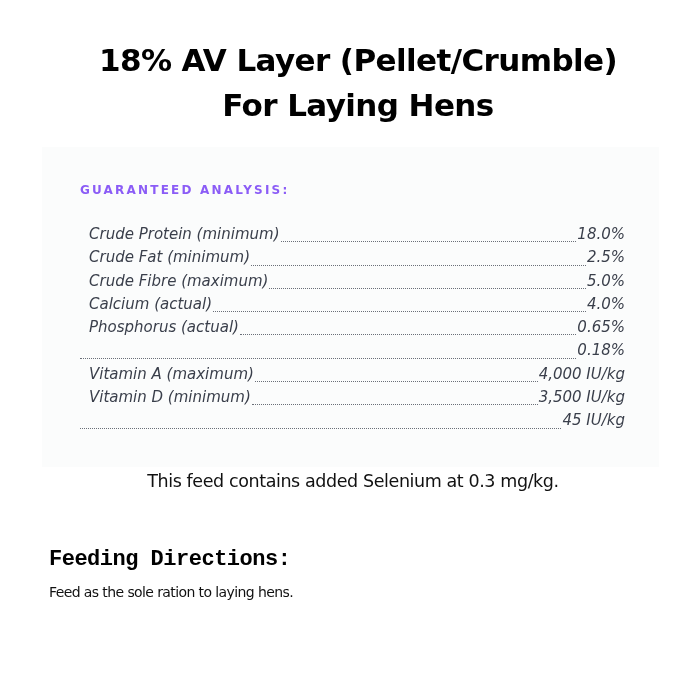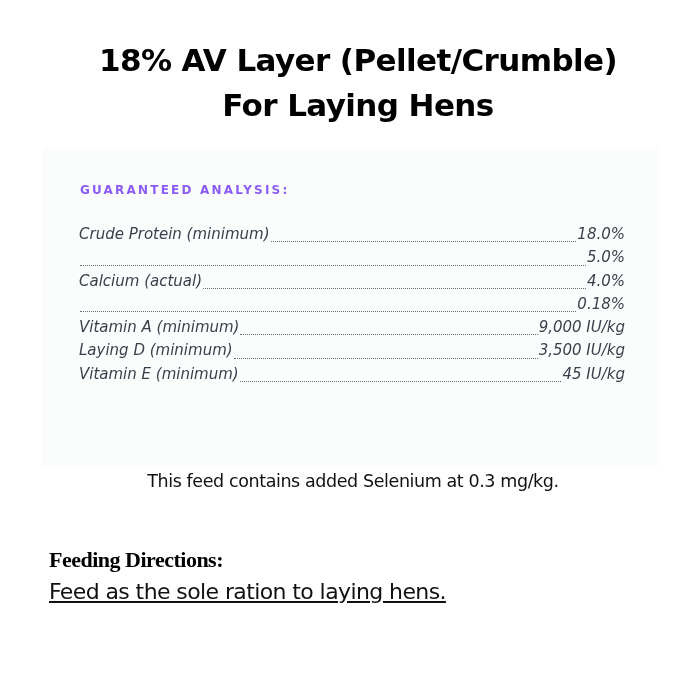--- a/index.html
+++ b/index.html
@@ -20,84 +20,94 @@
       position: absolute; left: 38px; top: 36px;
       font-family: "DejaVu Sans", sans-serif; font-weight: bold; font-size: 12px;
       letter-spacing: 2.2px; color: #8b5cf6;
     }
     .rows { position: absolute; left: 37px; top: 78px; width: 546px; }
     .row {
       display: flex; align-items: baseline; height: 23.3px;
       font-family: "DejaVu Sans", sans-serif; font-style: italic; font-size: 15px;
       color: #3a3f4b; white-space: nowrap;
     }
-    .row .label { flex: 0 0 auto; }
+    .row .label { flex: 0 0 auto; margin-left: 10px; }
     .row .leader {
       flex: 1 1 auto; overflow: hidden; margin: 0 1px;
       border-bottom: 1.5px dotted #6a6f78; height: 0; align-self: flex-end;
       margin-bottom: 6px;
     }
     .row .value { flex: 0 0 auto; }
     .selenium-note {
       position: absolute; left: 0; top: 469px; width: 706px; text-align: center;
       font-family: "DejaVu Sans", sans-serif; font-size: 17.5px; line-height: 24px;
       letter-spacing: -0.4px; color: #111;
     }
     .feeding-heading {
       position: absolute; left: 49px; top: 545px;
-      font-family: Liberation Serif, serif; font-weight: bold; font-size: 22px;
+      font-family: Liberation Mono, monospace; font-weight: bold; font-size: 22px;
       letter-spacing: -0.5px; line-height: 30px; color: #000;
     }
     .feeding-text {
       position: absolute; left: 49px; top: 577px;
-      font-family: "DejaVu Sans", sans-serif; font-size: 22px; letter-spacing: -0.6px;
-      line-height: 30px; color: #111; text-decoration: underline;
+      font-family: "DejaVu Sans", sans-serif; font-size: 14px; letter-spacing: -0.6px;
+      line-height: 30px; color: #111;
     }
   </style>
 </head>
 <body>
 
 <div class="title">
   <div>18% AV Layer (Pellet/Crumble)</div>
   <div>For Laying Hens</div>
 </div>
 
 <div class="analysis-box">
   <div class="analysis-heading">GUARANTEED ANALYSIS:</div>
   <div class="rows">
     <div class="row">
       <span class="label">Crude Protein (minimum)</span>
       <span class="leader"></span>
       <span class="value">18.0%</span>
     </div>
     <div class="row">
+      <span class="label">Crude Fat (minimum)</span>
+      <span class="leader"></span>
+      <span class="value">2.5%</span>
+    </div>
+    <div class="row">
+      <span class="label">Crude Fibre (maximum)</span>
       <span class="leader"></span>
       <span class="value">5.0%</span>
     </div>
     <div class="row">
       <span class="label">Calcium (actual)</span>
       <span class="leader"></span>
       <span class="value">4.0%</span>
     </div>
     <div class="row">
+      <span class="label">Phosphorus (actual)</span>
+      <span class="leader"></span>
+      <span class="value">0.65%</span>
+    </div>
+    <div class="row">
       <span class="leader"></span>
       <span class="value">0.18%</span>
     </div>
     <div class="row">
-      <span class="label">Vitamin A (minimum)</span>
+      <span class="label">Vitamin A (maximum)</span>
       <span class="leader"></span>
-      <span class="value">9,000 IU/kg</span>
+      <span class="value">4,000 IU/kg</span>
     </div>
     <div class="row">
-      <span class="label">Laying D (minimum)</span>
+      <span class="label">Vitamin D (minimum)</span>
       <span class="leader"></span>
       <span class="value">3,500 IU/kg</span>
     </div>
     <div class="row">
-      <span class="label">Vitamin E (minimum)</span>
       <span class="leader"></span>
       <span class="value">45 IU/kg</span>
     </div>
   </div>
 </div>
 
 <div class="selenium-note">This feed contains added Selenium at 0.3 mg/kg.</div>
 
 <div class="feeding-heading">Feeding Directions:</div>
 <div class="feeding-text">Feed as the sole ration to laying hens.</div>

